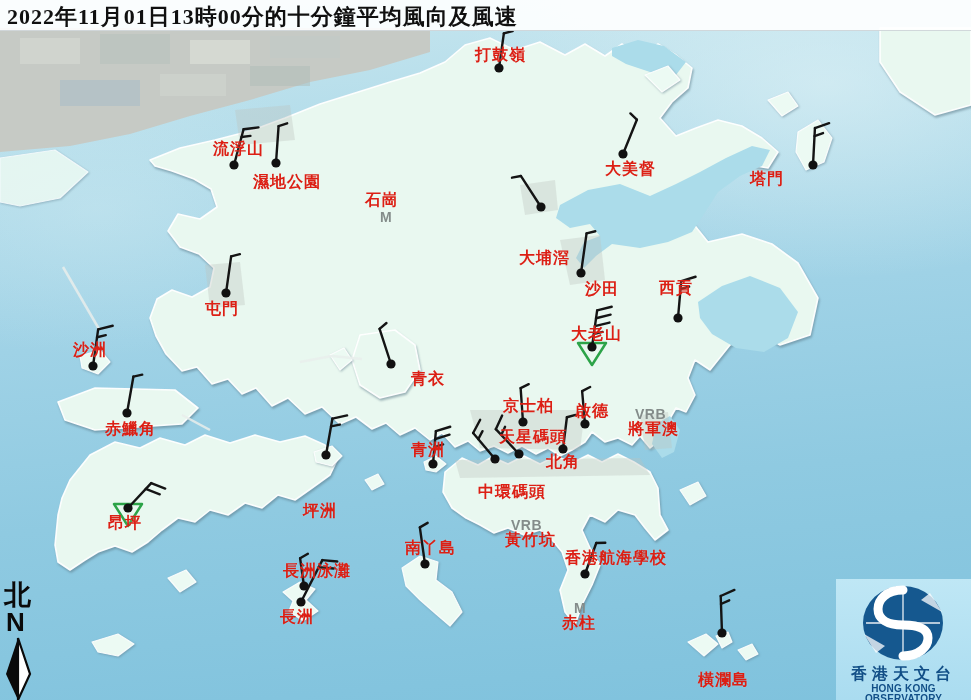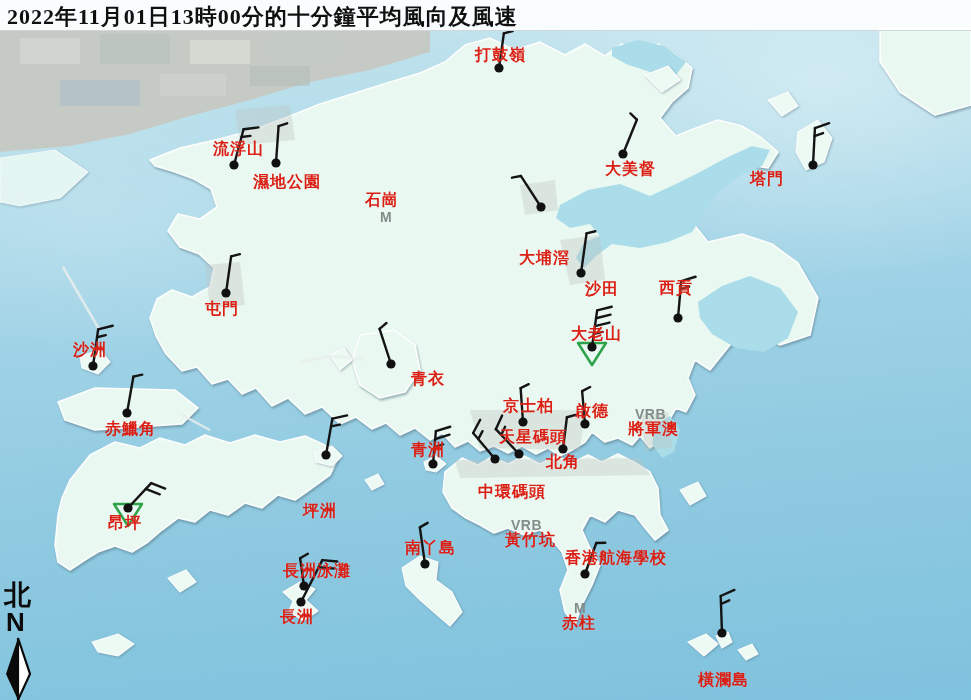--- a/index.html
+++ b/index.html
@@ -239,20 +239,32 @@
       <circle cx="722" cy="633" r="4.6" fill="#111"></circle>
     </svg>
 
   <div id="title-bar">
     <div id="title-text">2022年11月01日13時00分的十分鐘平均風向及風速</div>
   </div>
 
   <div id="north-zh">北</div>
   <div id="north-en">N</div>
 
+  <div id="logo-box">
+    <svg width="135" height="86" viewBox="0 0 135 86">
+      <ellipse cx="67" cy="44" rx="40" ry="37" fill="#15588f"></ellipse>
+      <line x1="30" y1="44" x2="104" y2="44" stroke="#ffffff" stroke-width="1.3" opacity=".9"></line>
+      <line x1="67" y1="9" x2="67" y2="79" stroke="#ffffff" stroke-width="1.3" opacity=".9"></line>
+      <polygon points="94,14 106,33 85,21" fill="#ffffff" opacity=".75"></polygon>
+      <polygon points="40,74 28,55 49,67" fill="#ffffff" opacity=".75"></polygon>
+      <path d="M 67,11 C 50,11 42,21 42,30 C 42,40 51,46 67,46 C 83,46 92,50 92,59 C 92,68 83,77 67,77" fill="none" stroke="#ffffff" stroke-width="9" stroke-linecap="round"></path>
+    </svg>
+    <div id="logo-zh">香港天文台</div>
+    <div id="logo-en">HONG KONG OBSERVATORY</div>
+  </div>
 <div class="station-label" style="left: 475px; top: 47px;">打鼓嶺</div>
     <div class="station-label" style="left: 213px; top: 141px;">流浮山</div>
     <div class="station-label" style="left: 253px; top: 174px;">濕地公園</div>
     <div class="station-label" style="left: 365px; top: 192px;">石崗</div>
     <div class="tag-label" style="left: 380px; top: 210px;">M</div>
     <div class="station-label" style="left: 605px; top: 161px;">大美督</div>
     <div class="station-label" style="left: 750px; top: 171px;">塔門</div>
     <div class="station-label" style="left: 519px; top: 213px; margin-top: 37px;">大埔滘</div>
     <div class="station-label" style="left: 585px; top: 281px;">沙田</div>
     <div class="station-label" style="left: 659px; top: 280px;">西貢</div>

